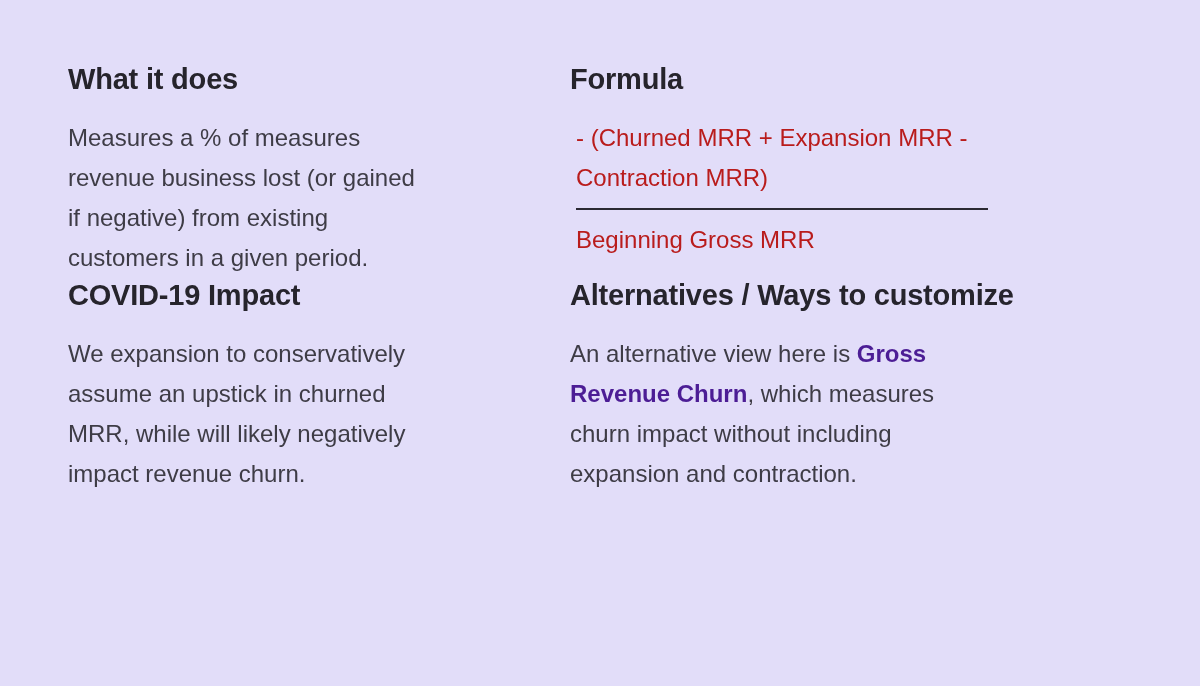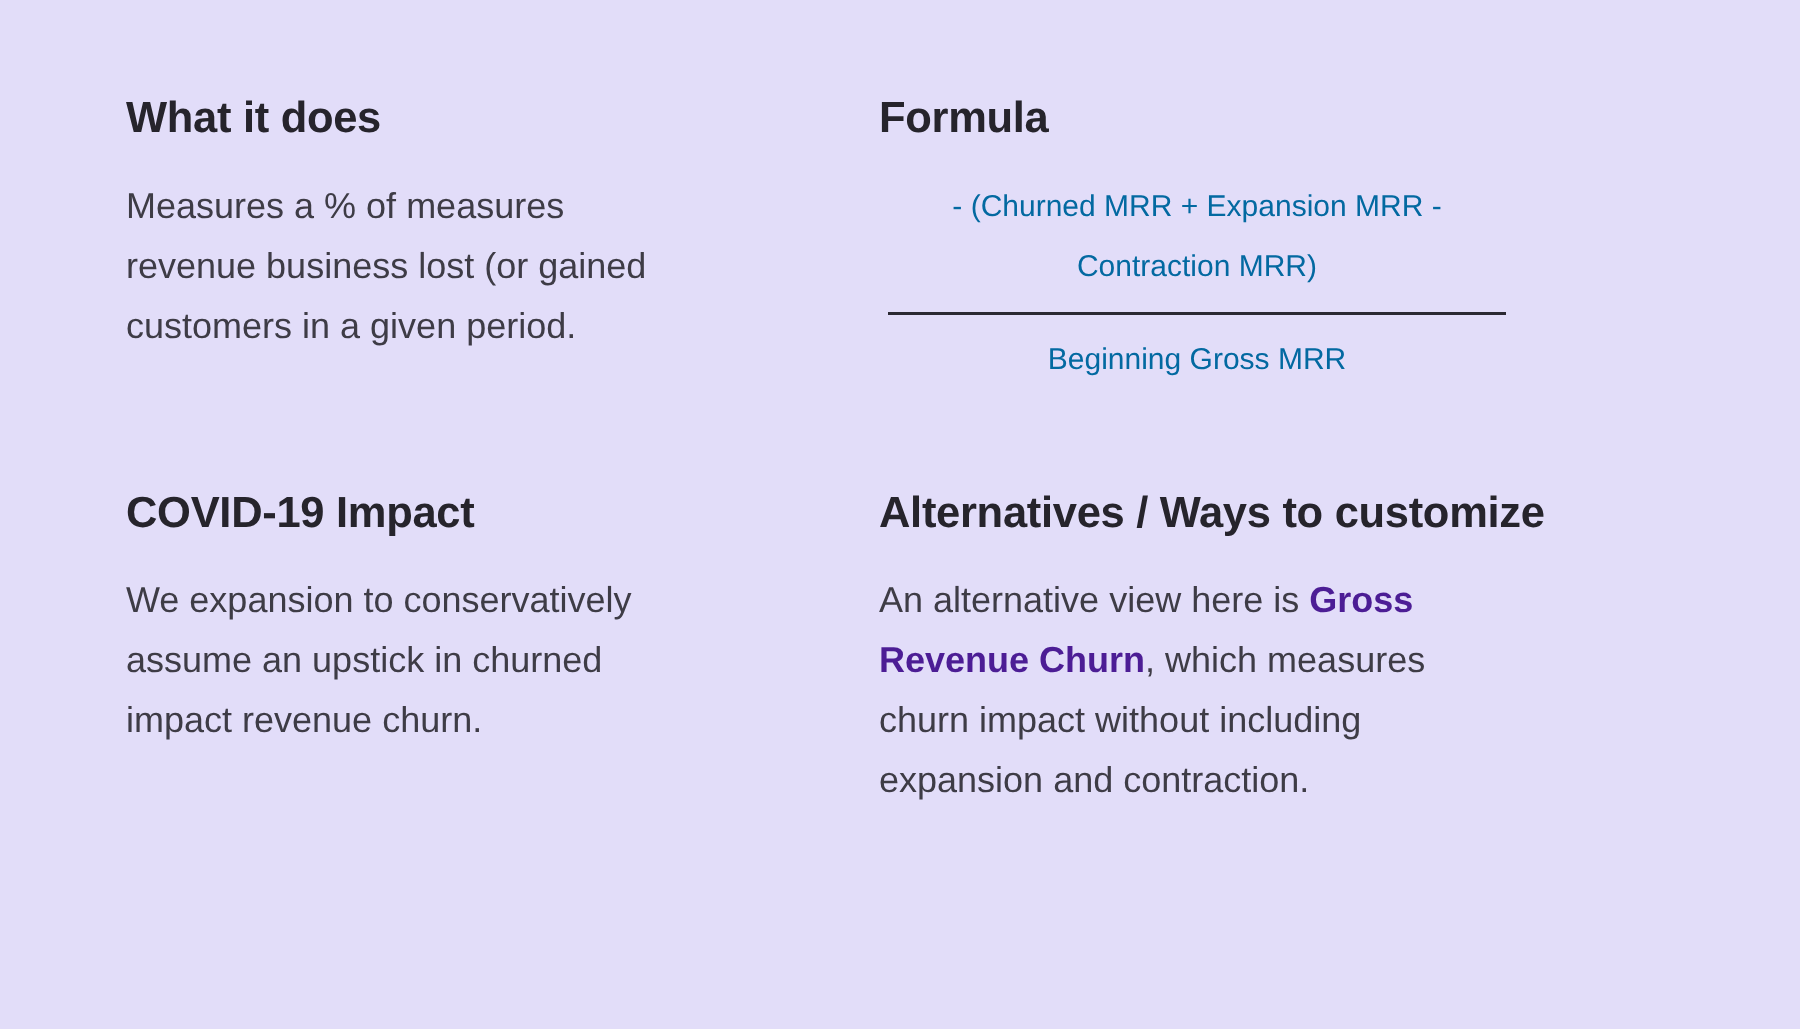--- a/index.html
+++ b/index.html
@@ -17,23 +17,21 @@
     position: relative;
     width: 1200px;
     height: 686px;
     background: #e2ddf9;
     box-sizing: border-box;
     padding: 62px 40px 0 68px;
   }
   .grid {
     display: grid;
     grid-template-columns: 502px 1fr;
-    row-gap: 65px;
     align-items: start;
-    margin-left: 16px;
   }
   .cell {
     min-width: 0;
   }
   h2.section-heading {
     margin: 0 0 22px 0;
     font-size: 29px;
     line-height: 34px;
     font-weight: 700;
     letter-spacing: -0.2px;
@@ -52,23 +50,23 @@
   }
   .em {
     font-weight: 700;
     color: #4c1d95;
   }
   
   .fraction {
     margin-top: 6px;
     margin-left: 6px;
     width: 412px;
-    text-align: center;
-    font-size: 20px;
-    color: #0369a1;
+    text-align: left;
+    font-size: 24px;
+    color: #b91c1c;
   }
   .numerator {
     line-height: 40px;
     padding-bottom: 10px;
   }
   .fraction-bar {
     height: 2px;
     background: #2b2933;
   }
   .denominator {
@@ -80,20 +78,21 @@
 <body>
 
 <div class="canvas">
   <div class="grid">
 
     <section class="cell">
       <h2 class="section-heading">What it does</h2>
       <p class="body">
         <span class="line">Measures a % of measures</span>
         <span class="line">revenue business lost (or gained</span>
+        <span class="line">if negative) from existing</span>
         <span class="line">customers in a given period.</span>
       </p>
     </section>
 
     <section class="cell">
       <h2 class="section-heading">Formula</h2>
       <div class="fraction">
         <div class="numerator">
           <span class="line">- (Churned MRR + Expansion MRR -</span>
           <span class="line">Contraction MRR)</span>
@@ -101,20 +100,21 @@
         <div class="fraction-bar"></div>
         <div class="denominator">Beginning Gross MRR</div>
       </div>
     </section>
 
     <section class="cell">
       <h2 class="section-heading">COVID-19 Impact</h2>
       <p class="body">
         <span class="line">We expansion to conservatively</span>
         <span class="line">assume an upstick in churned</span>
+        <span class="line">MRR, while will likely negatively</span>
         <span class="line">impact revenue churn.</span>
       </p>
     </section>
 
     <section class="cell">
       <h2 class="section-heading">Alternatives / Ways to customize</h2>
       <p class="body">
         <span class="line"><span>An alternative view here is </span><span class="em">Gross</span></span>
         <span class="line"><span class="em">Revenue Churn</span><span>, which measures</span></span>
         <span class="line">churn impact without including</span>

